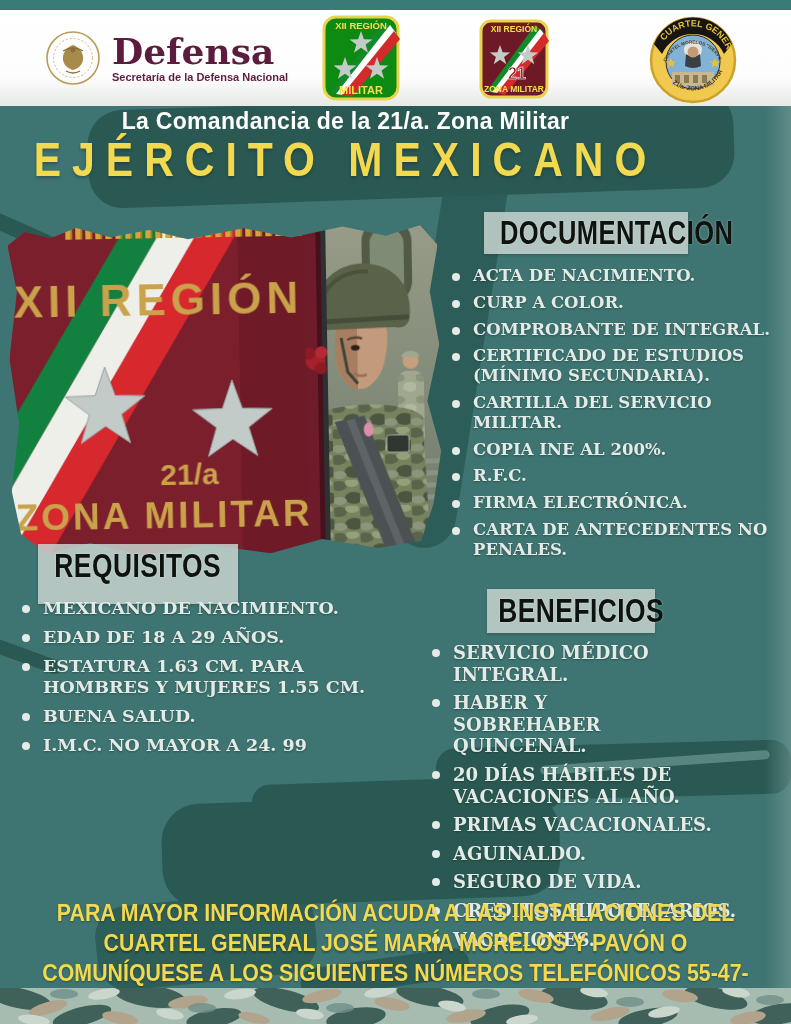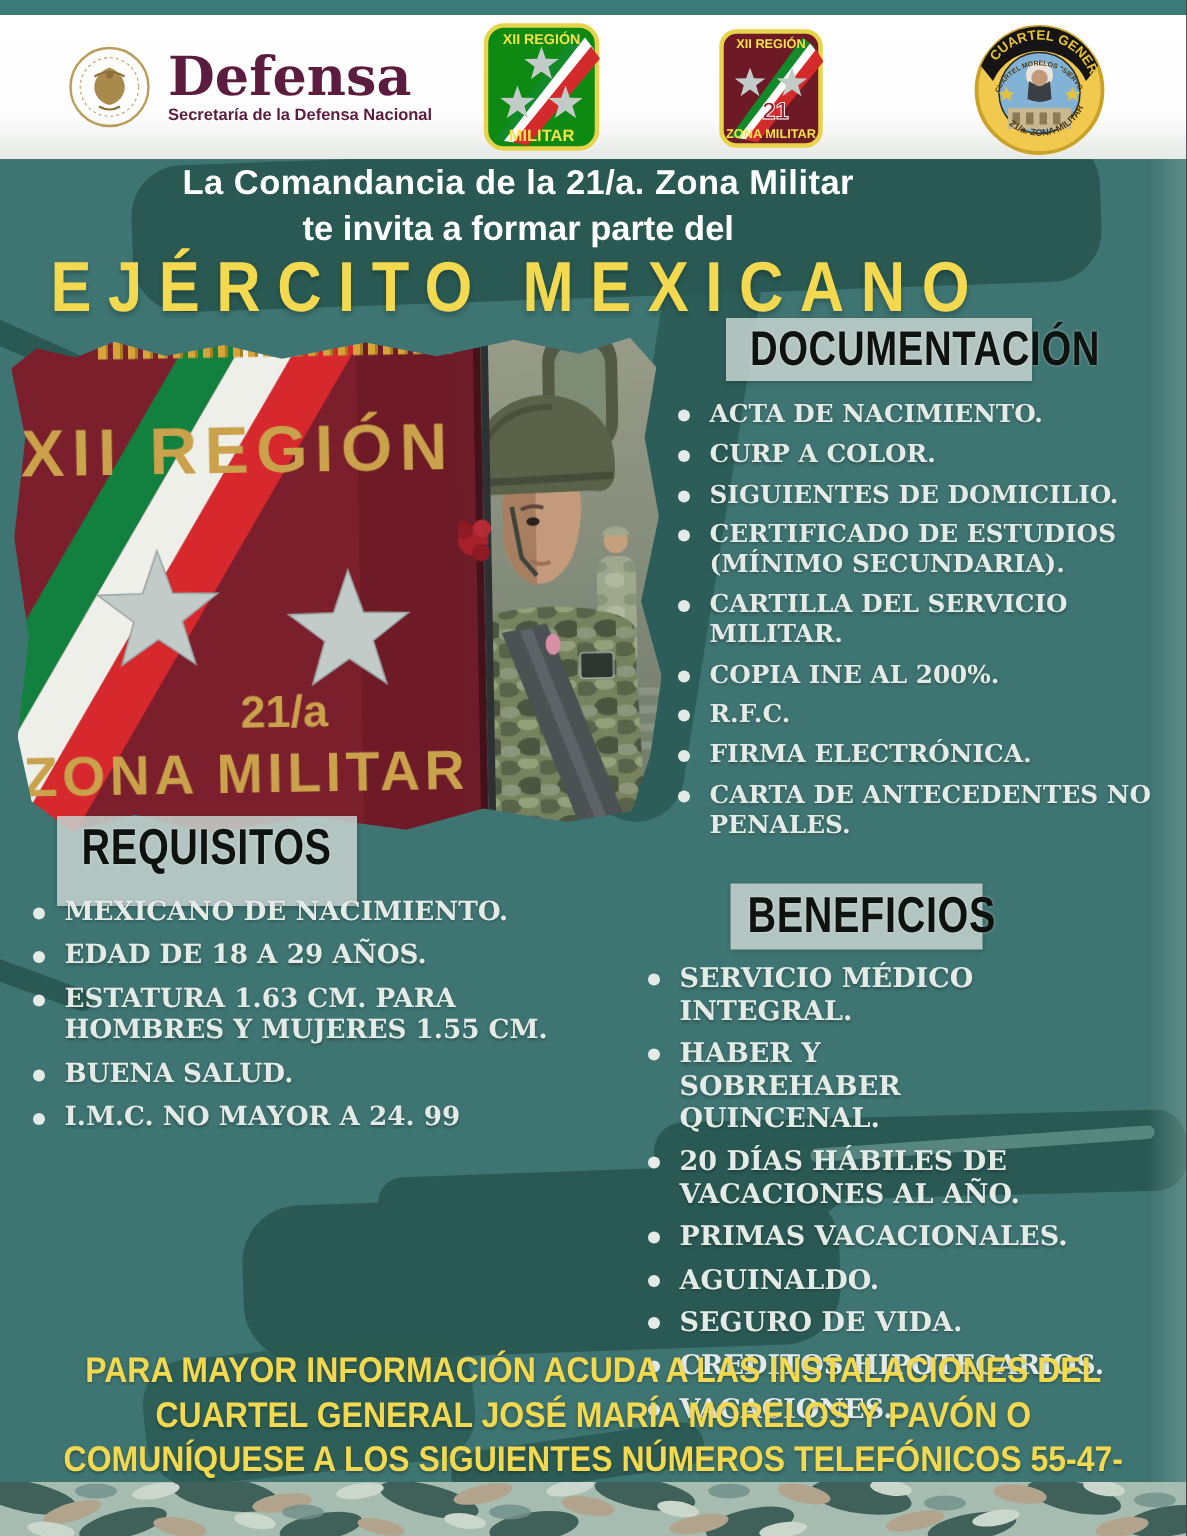--- a/index.html
+++ b/index.html
@@ -139,21 +139,20 @@
         <polygon points="71,48 72.6,51.4 76.2,51.6 73.4,53.8 74.4,57.2 71,55.2 67.6,57.2 68.6,53.8 65.8,51.6 69.4,51.4" fill="#E6C23C"></polygon>
         <text font-size="9" font-weight="bold" fill="#E6C23C"><textPath href="#arcTop" startOffset="8">CUARTEL GENERAL</textPath></text>
         <text font-size="4.6" font-weight="bold" fill="#4A3A12"><textPath href="#arcRing">CUARTEL MORELOS "SIERVO DE LA NACIÓN"</textPath></text>
         <text font-size="6.2" font-weight="bold" fill="#4A3A12"><textPath href="#arcBot" startOffset="14">21/a. ZONA MILITAR</textPath></text>
       </svg>
     </div>
   </div>
 
   <div class="titleblock">
     <div class="t1">La Comandancia de la 21/a. Zona Militar</div>
-    <div class="t2">te invita a formar parte del</div>
     <div class="t3">EJÉRCITO MEXICANO</div>
   </div>
 
   <div class="collage">
     <div class="fringe"></div>
 
     <svg width="302" height="332" viewBox="0 0 302 332" style="position:absolute;left:0;top:0;">
       <rect width="302" height="332" fill="#7B1F2D"></rect>
       <rect x="230" width="72" height="332" fill="#6E1A27"></rect>
       <polygon points="120,0 158,0 -42,332 -80,332" fill="#12813F"></polygon>
@@ -236,21 +235,21 @@
     <li>
         <span class="dot"></span>
         <span>ACTA DE NACIMIENTO.</span>
       </li>
     <li>
         <span class="dot"></span>
         <span>CURP A COLOR.</span>
       </li>
     <li>
         <span class="dot"></span>
-        <span>SIGUIENTES DE DOMICILIO.</span>
+        <span>COMPROBANTE DE INTEGRAL.</span>
       </li>
     <li>
         <span class="dot"></span>
         <span>CERTIFICADO DE ESTUDIOS (MÍNIMO SECUNDARIA).</span>
       </li>
     <li>
         <span class="dot"></span>
         <span>CARTILLA DEL SERVICIO MILITAR.</span>
       </li>
     <li>

